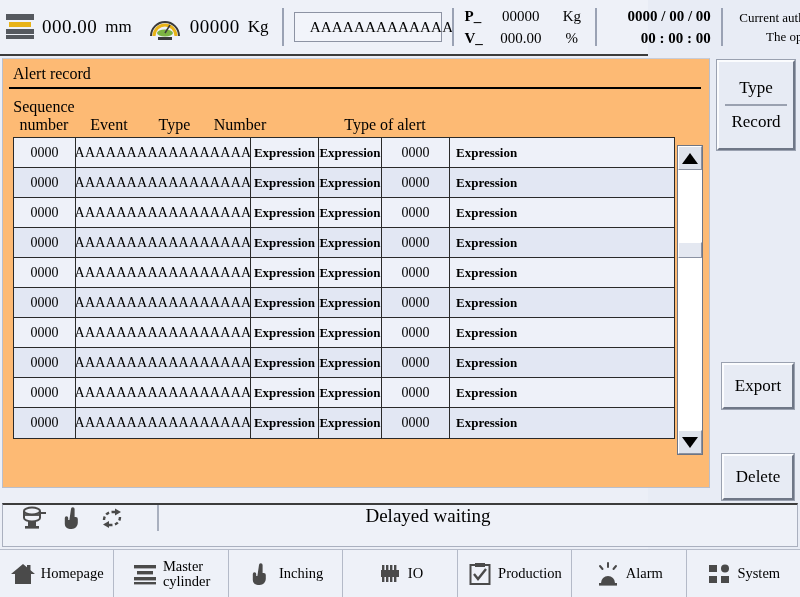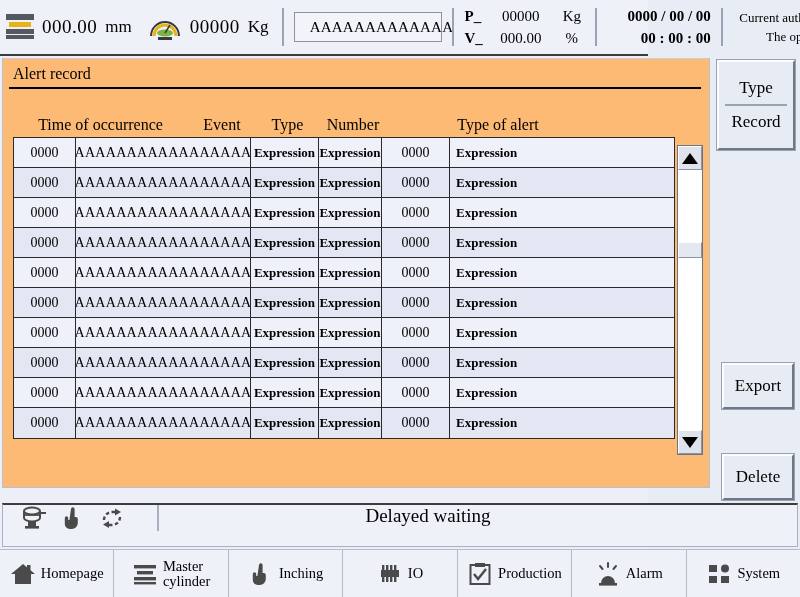--- a/index.html
+++ b/index.html
@@ -444,21 +444,22 @@
   </div>
 
   <div class="body-area">
 
     <div class="panel">
       <div class="panel-title">Alert record</div>
       <div class="panel-rule"></div>
 
       <div class="tbl-wrap">
         <div class="tbl-head">
-          <div class="th c1">Time of occurrence</div>
+          <div class="th c0" style="white-space:pre-line">Sequence
+number</div>
           <div class="th c2">Event</div>
           <div class="th c3">Type</div>
           <div class="th c4">Number</div>
           <div class="th c5">Type of alert</div>
         </div>
         <div class="grid" id="grid-body">
             <div class="row odd">
               <div class="cell c0">0000</div>
               <div class="cell mono c1">AAAAAAAAAAAAAAAAA</div>
               <div class="cell small c2">Expression</div>

